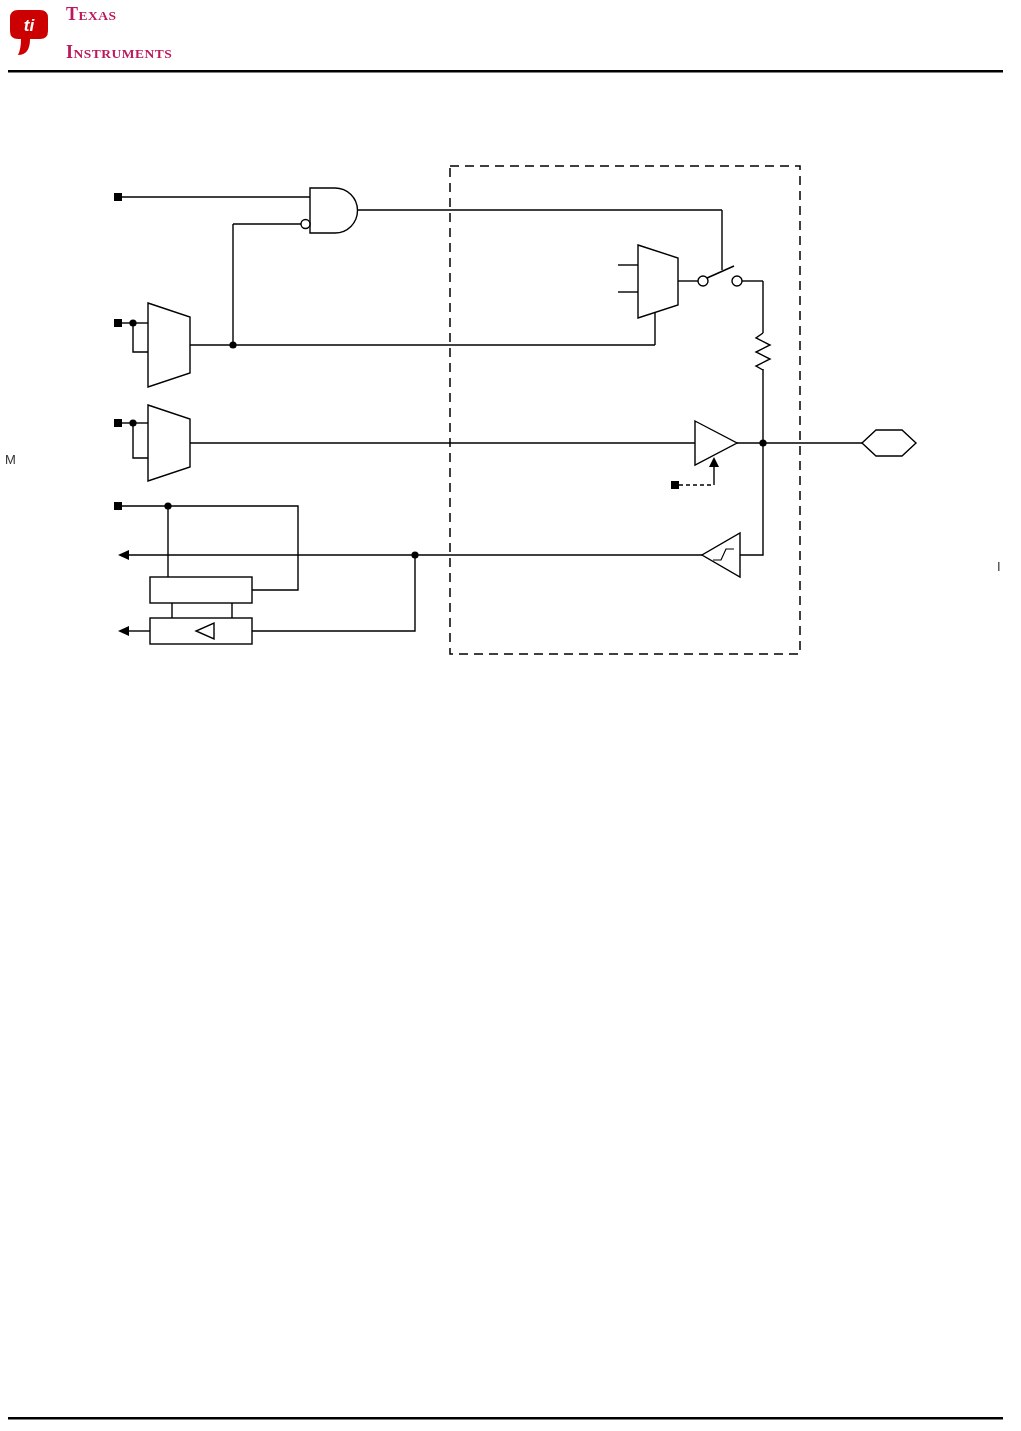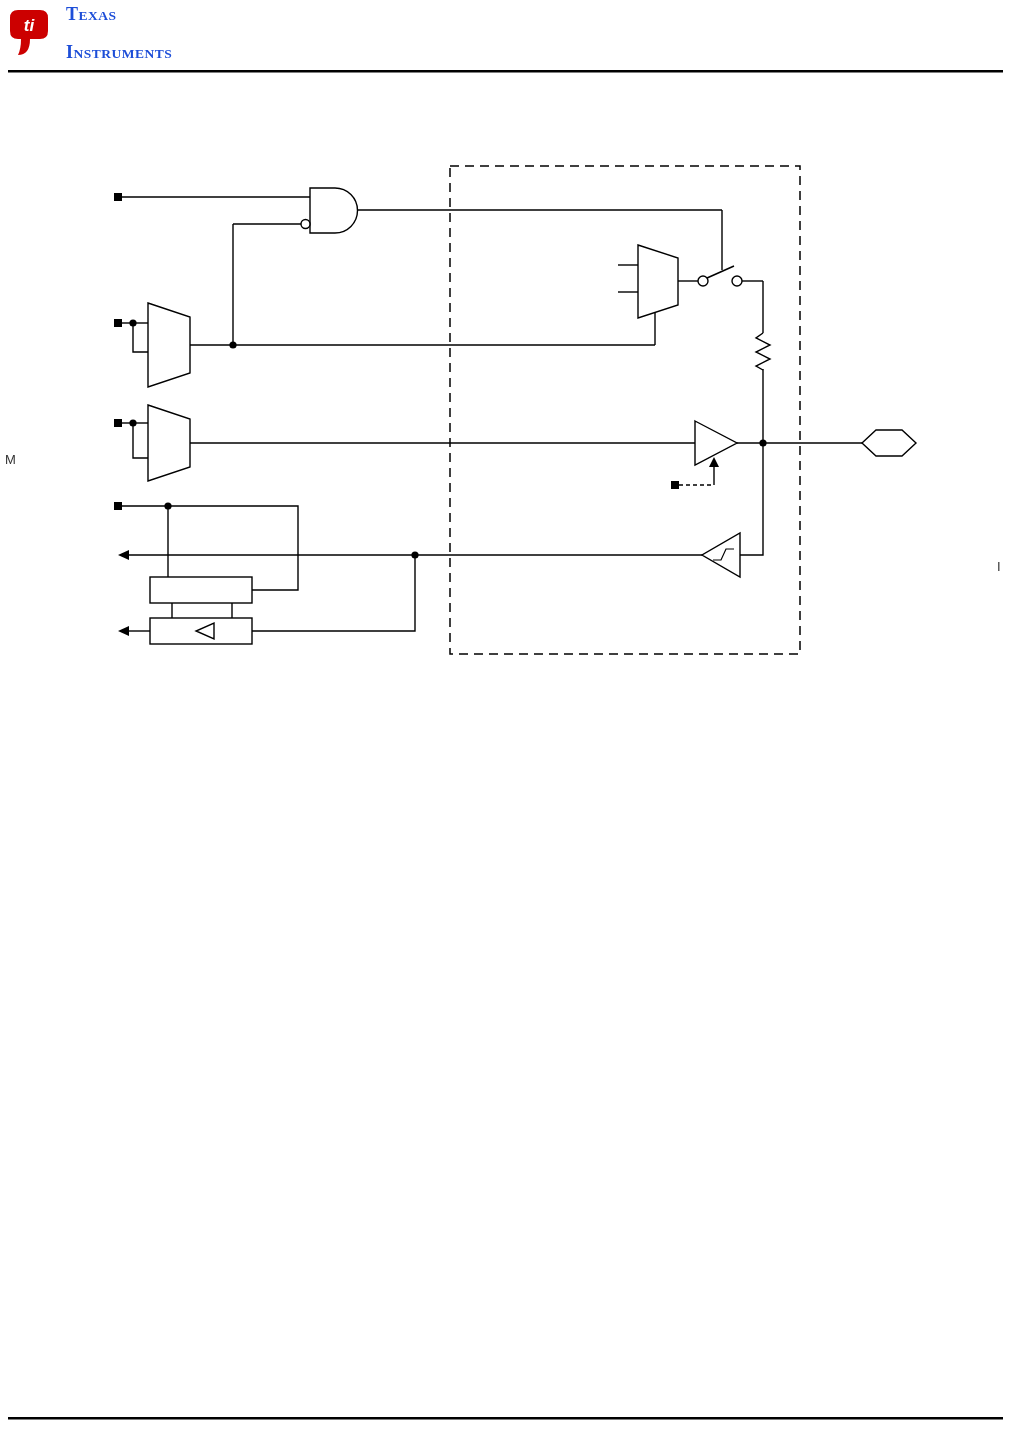--- a/index.html
+++ b/index.html
@@ -11,21 +11,21 @@
     overflow:hidden;
   }
   
   .logo{
     position:absolute;left:8px;top:0px;
     display:flex;align-items:center;gap:16px;
   }
   .logo-bug{display:block;}
   .logo-text{
     font-family:"Liberation Serif", serif;
-    color:#1d4ed8;
+    color:#be185d;
     padding-top:5px;
     line-height:1;
   }
   .logo-line{white-space:nowrap;letter-spacing:0.5px;font-weight:700;}
   .logo-line .big{font-size:18px;}
   .logo-line .rest{font-size:13.5px;}
   .logo-line+.logo-line{margin-top:20px;}
   
   #diagram{position:absolute;left:0;top:0;}
 </style>

